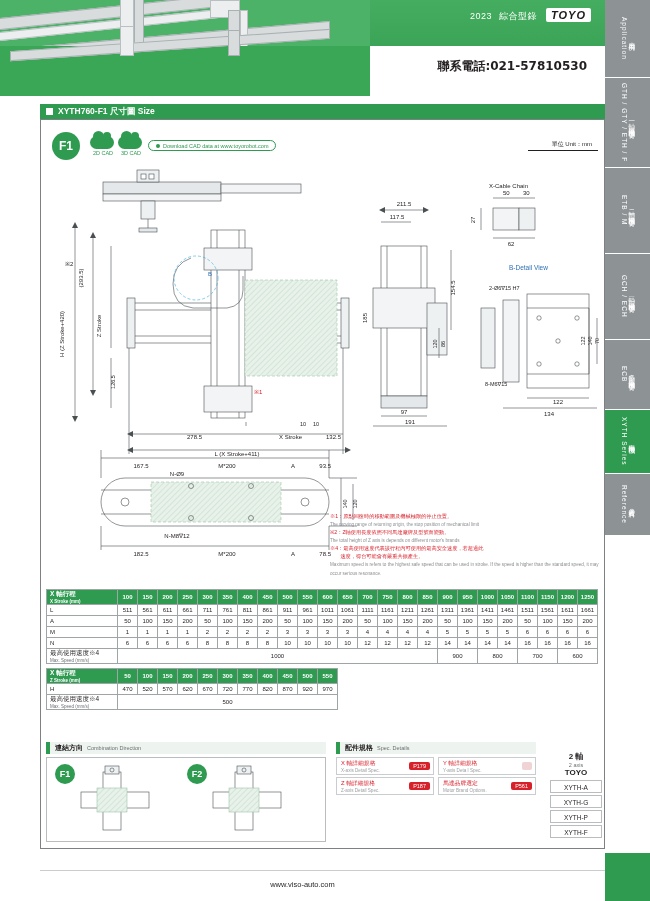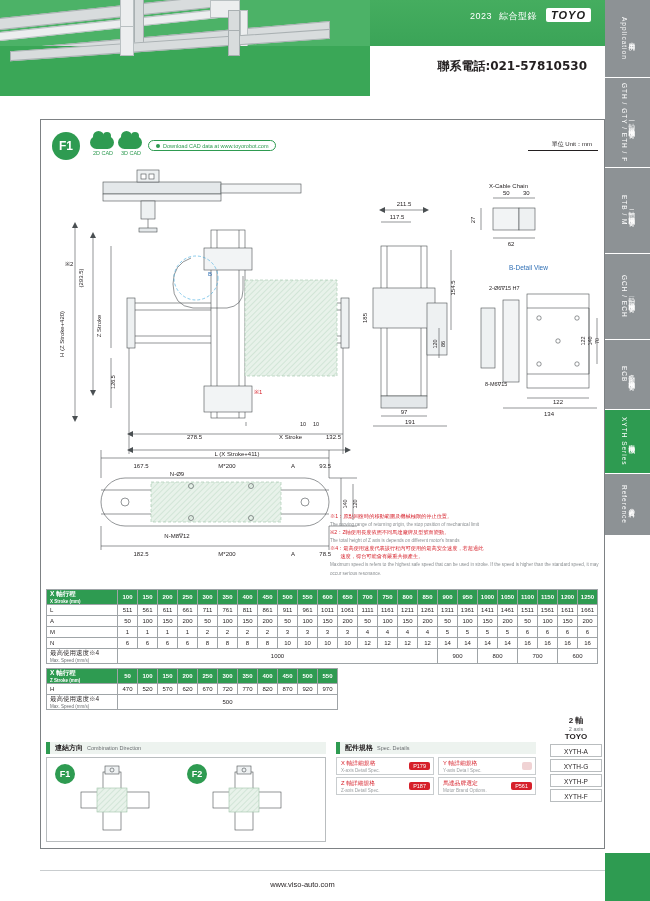--- a/index.html
+++ b/index.html
@@ -172,21 +172,21 @@
     display:flex; align-items:center;
   }
   .spec-row .lbl{ font-size:5.8px; color:#d6202a; padding-left:4px; width:120px;}
   .spec-row .lbl .en{ color:#9a9ea1; font-size:4.6px;}
   .spec-row .pg{
     margin-left:auto; margin-right:3px; background:#d6202a; color:#fff;
     font-size:5.5px; padding:1px 4px; border-radius:2px;
   }
   .spec-row .pg.empty{ background:#f0d3d4; color:#f0d3d4; }
 
-  .axis-box{ position:absolute; right:48px; top:716px; width:52px; }
+  .axis-box{ position:absolute; right:48px; top:752px; width:52px; }
   .axis-title{ font-size:8px; font-weight:bold; text-align:center; line-height:1.2;}
   .axis-title .sm{ font-size:5.5px; font-weight:normal; color:#6b6f72;}
   .axis-item{
     border:1px solid #b9bdbf; font-size:6.5px; text-align:center;
     height:13px; line-height:13px; margin-top:2px; color:#231f20;
   }
   .footer{
     position:absolute; left:0; bottom:12px; width:605px; text-align:center;
     font-size:7.5px; color:#231f20;
   }
@@ -252,20 +252,24 @@
     <div class="side-tab active" style="top:410px;height:64px;">
       <span>兩軸機械
 XYTH Series</span>
     </div>
     <div class="side-tab" style="top:474px;height:62px;">
       <span>參考資料
 Reference</span>
     </div>
   </div>
 
+  <div class="section-header">
+    <div class="sq"></div>
+    <span>XYTH760-F1 尺寸圖 Size</span>
+  </div>
 
   <div class="main-box"></div>
 
   <div class="f1-badge">F1</div>
   <div class="cad-ico" style="left:90px;">
     <div class="cad-cloud"></div>
       <div class="cad-lbl">2D CAD</div>
   </div>
   <div class="cad-ico" style="left:118px;">
     <div class="cad-cloud"></div>

